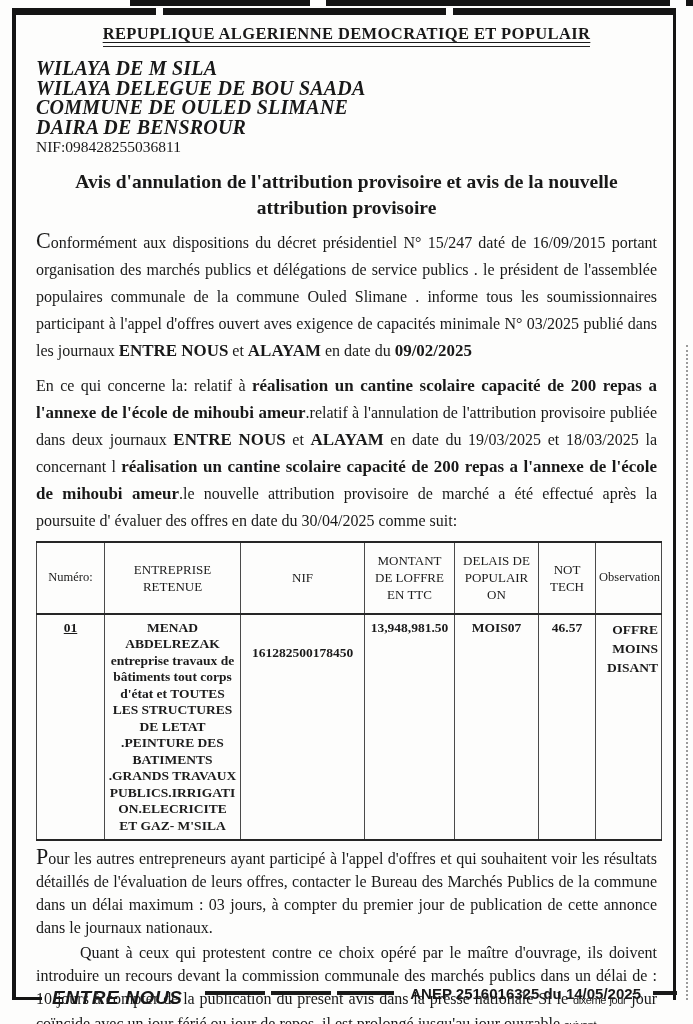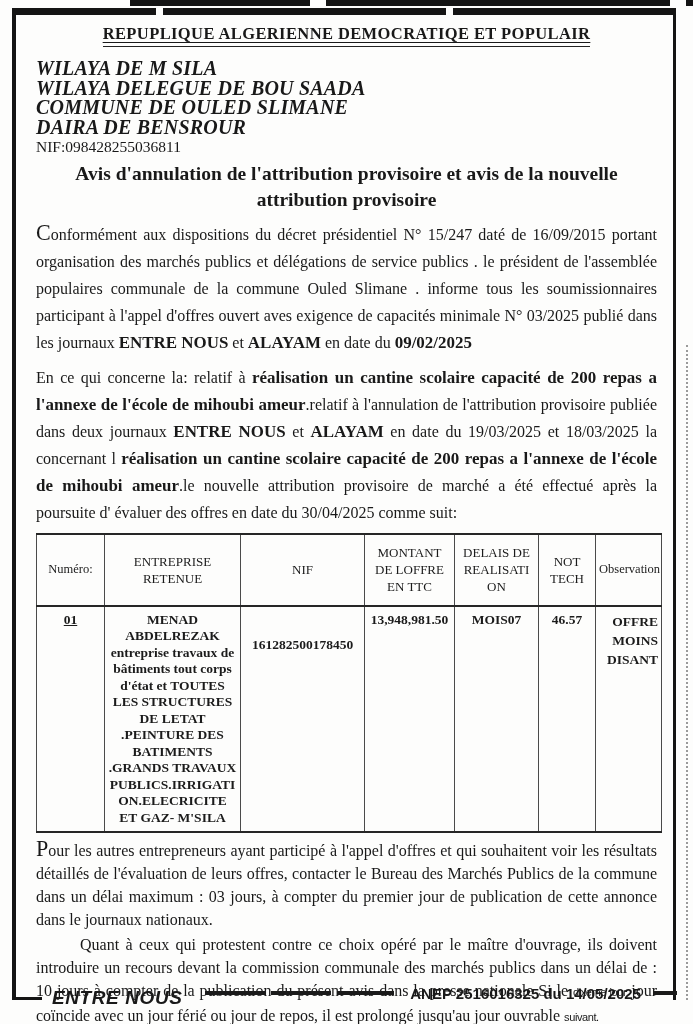--- a/index.html
+++ b/index.html
@@ -41,21 +41,21 @@
   .republic-title {
     display: inline-block;
     font-weight: bold; font-size: 16.5px; letter-spacing: .4px;
     text-decoration: underline; text-underline-offset: 3px;
     border-bottom: 1.5px solid #222; padding-bottom: 2px;
   }
   .issuer-block { margin-top: 12px; line-height: 19.5px; }
   .issuer-line { font-weight: bold; font-size: 20px; letter-spacing: .2px; font-style: italic; }
   .issuer-nif { font-weight: normal; font-size: 15.5px; }
   .notice-title {
-    margin: 4px auto 0; width: 610px;
+    margin: 12px auto 0; width: 610px;
     font-weight: bold; font-size: 19.5px; line-height: 26px; text-align: center;
   }
   
   .body-par {
     font-size: 16px; line-height: 27px; text-align: justify; margin-top: 8px;
   }
   .body-par.tight { line-height: 23px; margin-top: 5px; }
   .body-par.indent { text-indent: 44px; margin-top: 2px; }
   .run-bold { font-weight: bold; font-size: 1.06em; }
   .run-initial { font-size: 1.38em; line-height: 1; }
@@ -142,21 +142,21 @@
           <col style="width:84px">
           <col style="width:57px">
           <col style="width:66px">
       </colgroup>
       <thead>
         <tr>
           <th class="minor">Numéro:</th>
           <th>ENTREPRISE RETENUE</th>
           <th>NIF</th>
           <th>MONTANT DE LOFFRE EN TTC</th>
-          <th>DELAIS DE REALISATI ON</th>
+          <th>DELAIS DE POPULAIR ON</th>
           <th>NOT TECH</th>
           <th class="minor">Observation</th>
         </tr>
       </thead>
       <tbody>
         <tr>
           <td class="cell-numero"><span>01</span></td>
           <td class="cell-entreprise">MENAD ABDELREZAK entreprise travaux de bâtiments tout corps d'état et TOUTES LES STRUCTURES DE LETAT .PEINTURE DES BATIMENTS .GRANDS TRAVAUX PUBLICS.IRRIGATION.ELECRICITE ET GAZ- M'SILA</td>
           <td class="cell-nif">161282500178450</td>
           <td class="cell-montant">13,948,981.50</td>

